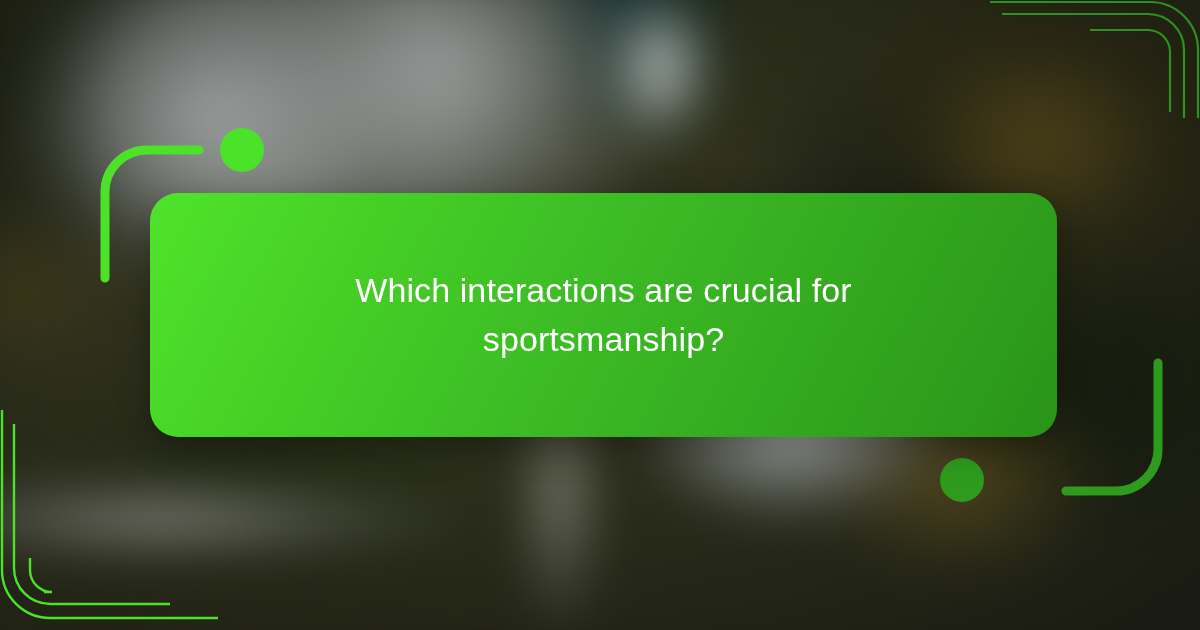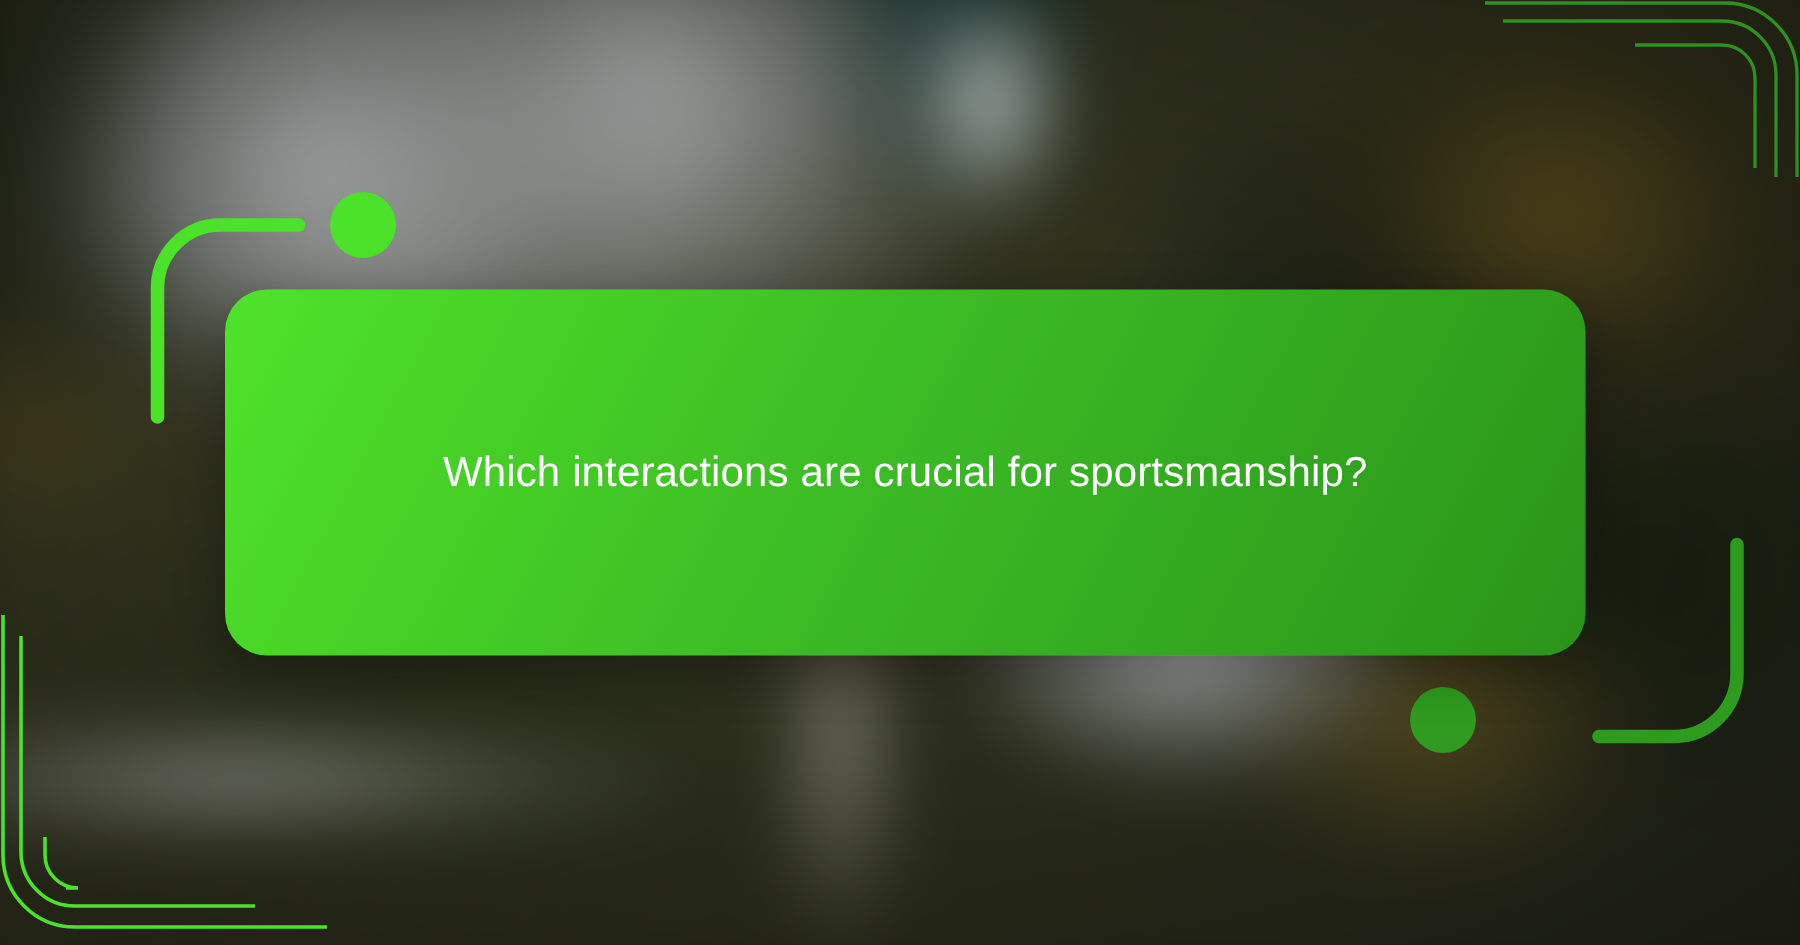--- a/index.html
+++ b/index.html
@@ -79,21 +79,21 @@
     width: 907px; height: 244px;
     border-radius: 28px;
     background: linear-gradient(118deg, #4fe32b 0%, #46d026 22%, #3cbb25 48%, #33a91f 72%, #2a9419 100%);
     box-shadow: 0 10px 34px rgba(0,0,0,0.30);
     display: flex;
     align-items: center;
     justify-content: center;
   }
   .card-title {
     color: #ffffff;
-    font-size: 28px;
+    font-size: 34px;
     font-weight: 400;
     line-height: 1.45;
     text-align: center;
     max-width: 640px;
     letter-spacing: 0.1px;
   }
 </style>
 </head>
 <body>
 

